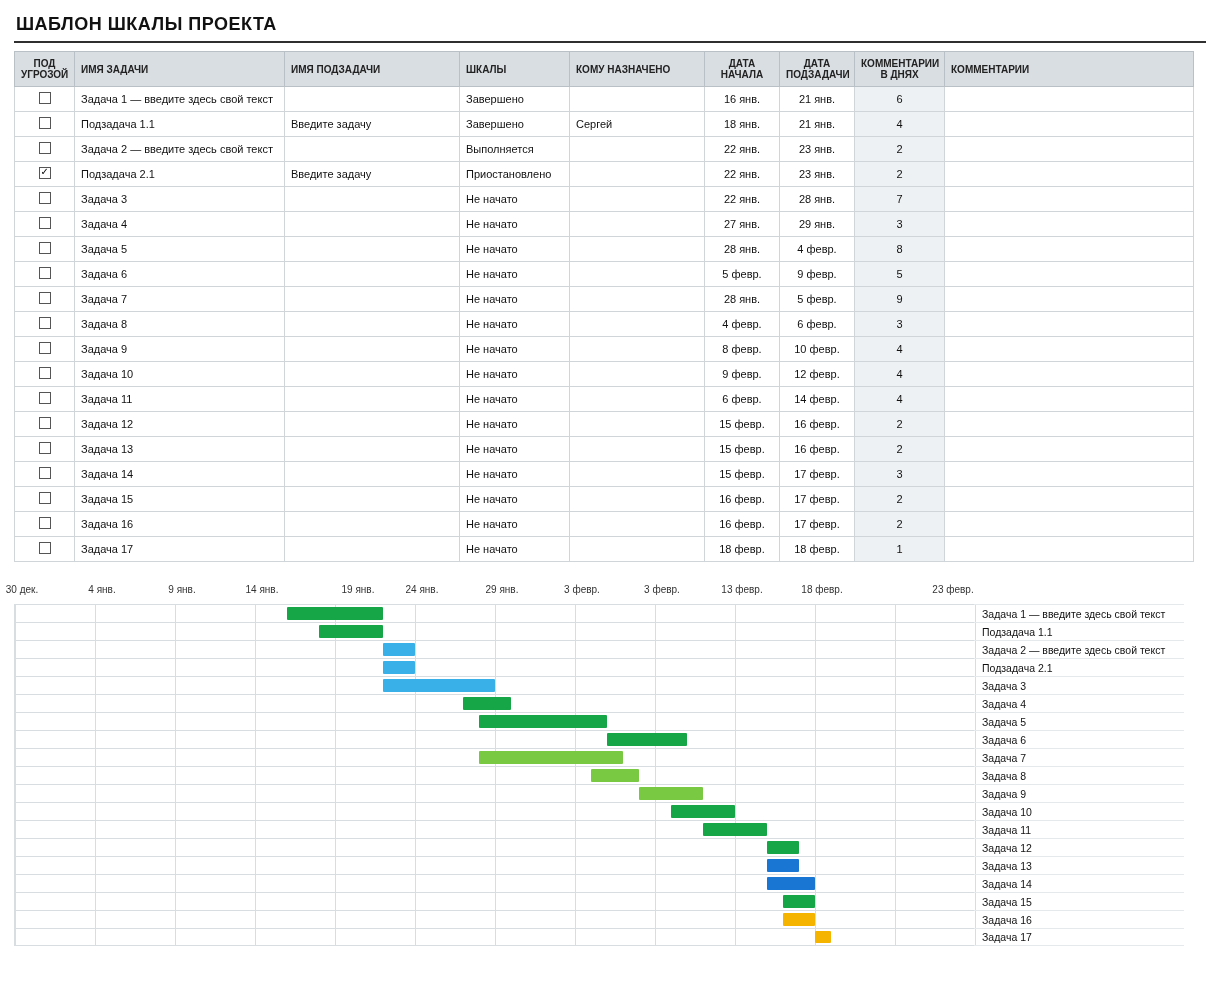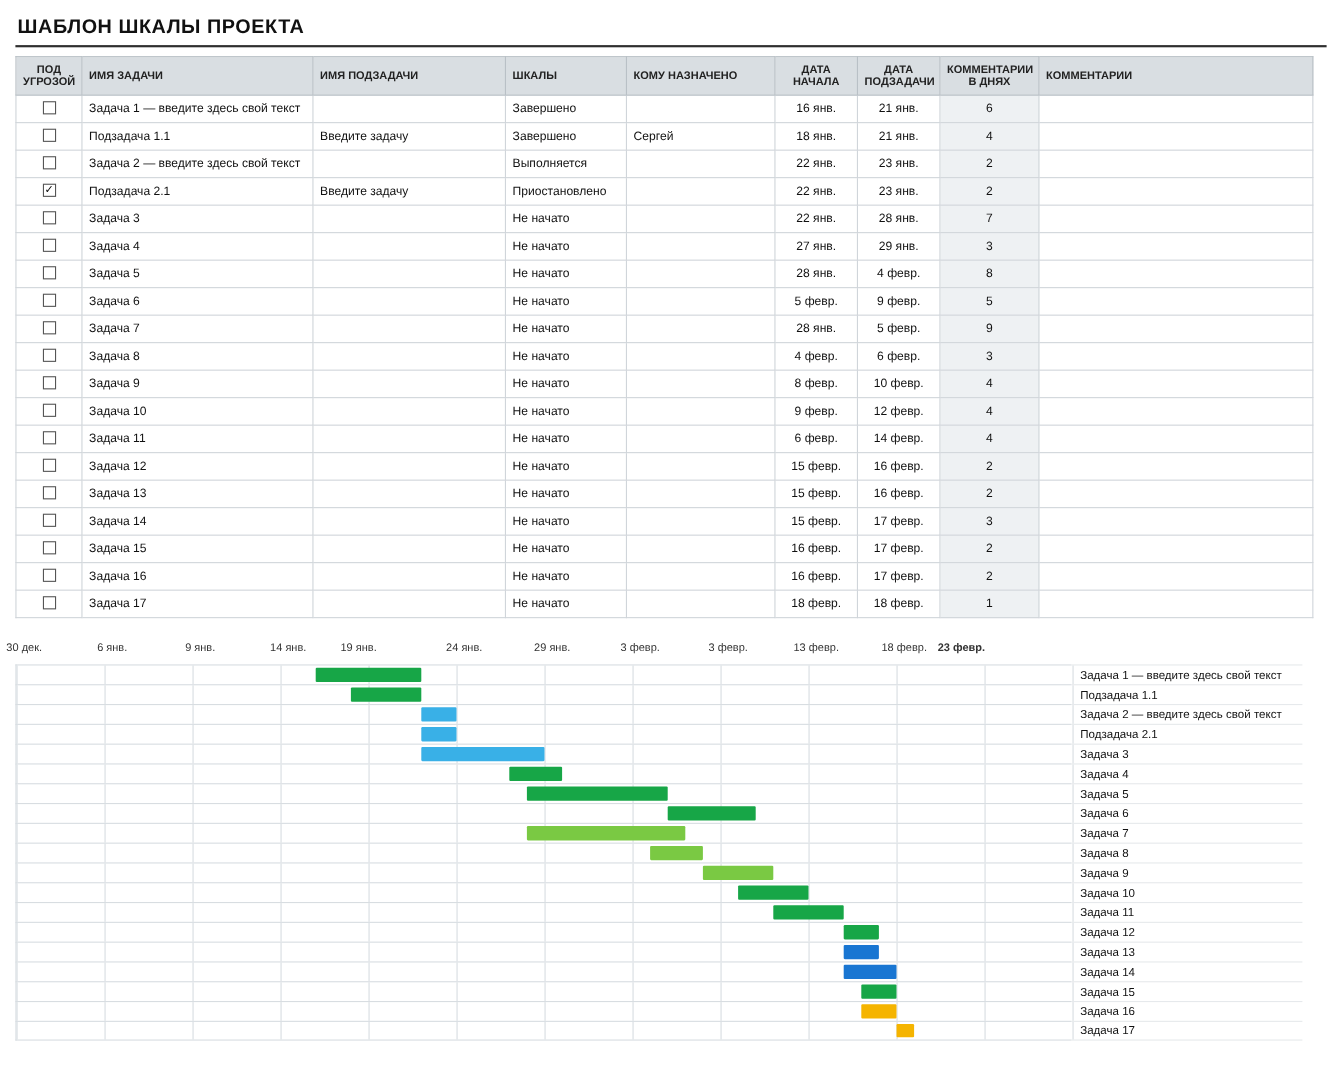--- a/index.html
+++ b/index.html
@@ -267,31 +267,31 @@
         <td>18 февр.</td>
         <td>1</td>
         <td></td>
       </tr>
     </tbody>
 </table>
 
 <div class="gantt">
   <div class="axis" id="axis" style="width:960px">
       <span style="left: 0px;">30 дек.</span>
-      <span style="left: 80px;">6 янв.</span>
+      <span style="left: 80px;">4 янв.</span>
       <span style="left: 160px;">9 янв.</span>
       <span style="left: 240px;">14 янв.</span>
-      <span style="left: 304px;">19 янв.</span>
+      <span style="left: 336px;">19 янв.</span>
       <span style="left: 400px;">24 янв.</span>
       <span style="left: 480px;">29 янв.</span>
       <span style="left: 560px;">3 февр.</span>
       <span style="left: 640px;">3 февр.</span>
       <span style="left: 720px;">13 февр.</span>
       <span style="left: 800px;">18 февр.</span>
-      <span style="left: 852px; font-weight: bold;">23 февр.</span>
+      <span style="left: 931px;">23 февр.</span>
     </div>
   <div class="chart" id="chart">
       <div class="row">
         <div class="barzone">
           <div class="gridline" style="left: 0px;"></div>
           <div class="gridline" style="left: 80px;"></div>
           <div class="gridline" style="left: 160px;"></div>
           <div class="gridline" style="left: 240px;"></div>
           <div class="gridline" style="left: 320px;"></div>
           <div class="gridline" style="left: 400px;"></div>

